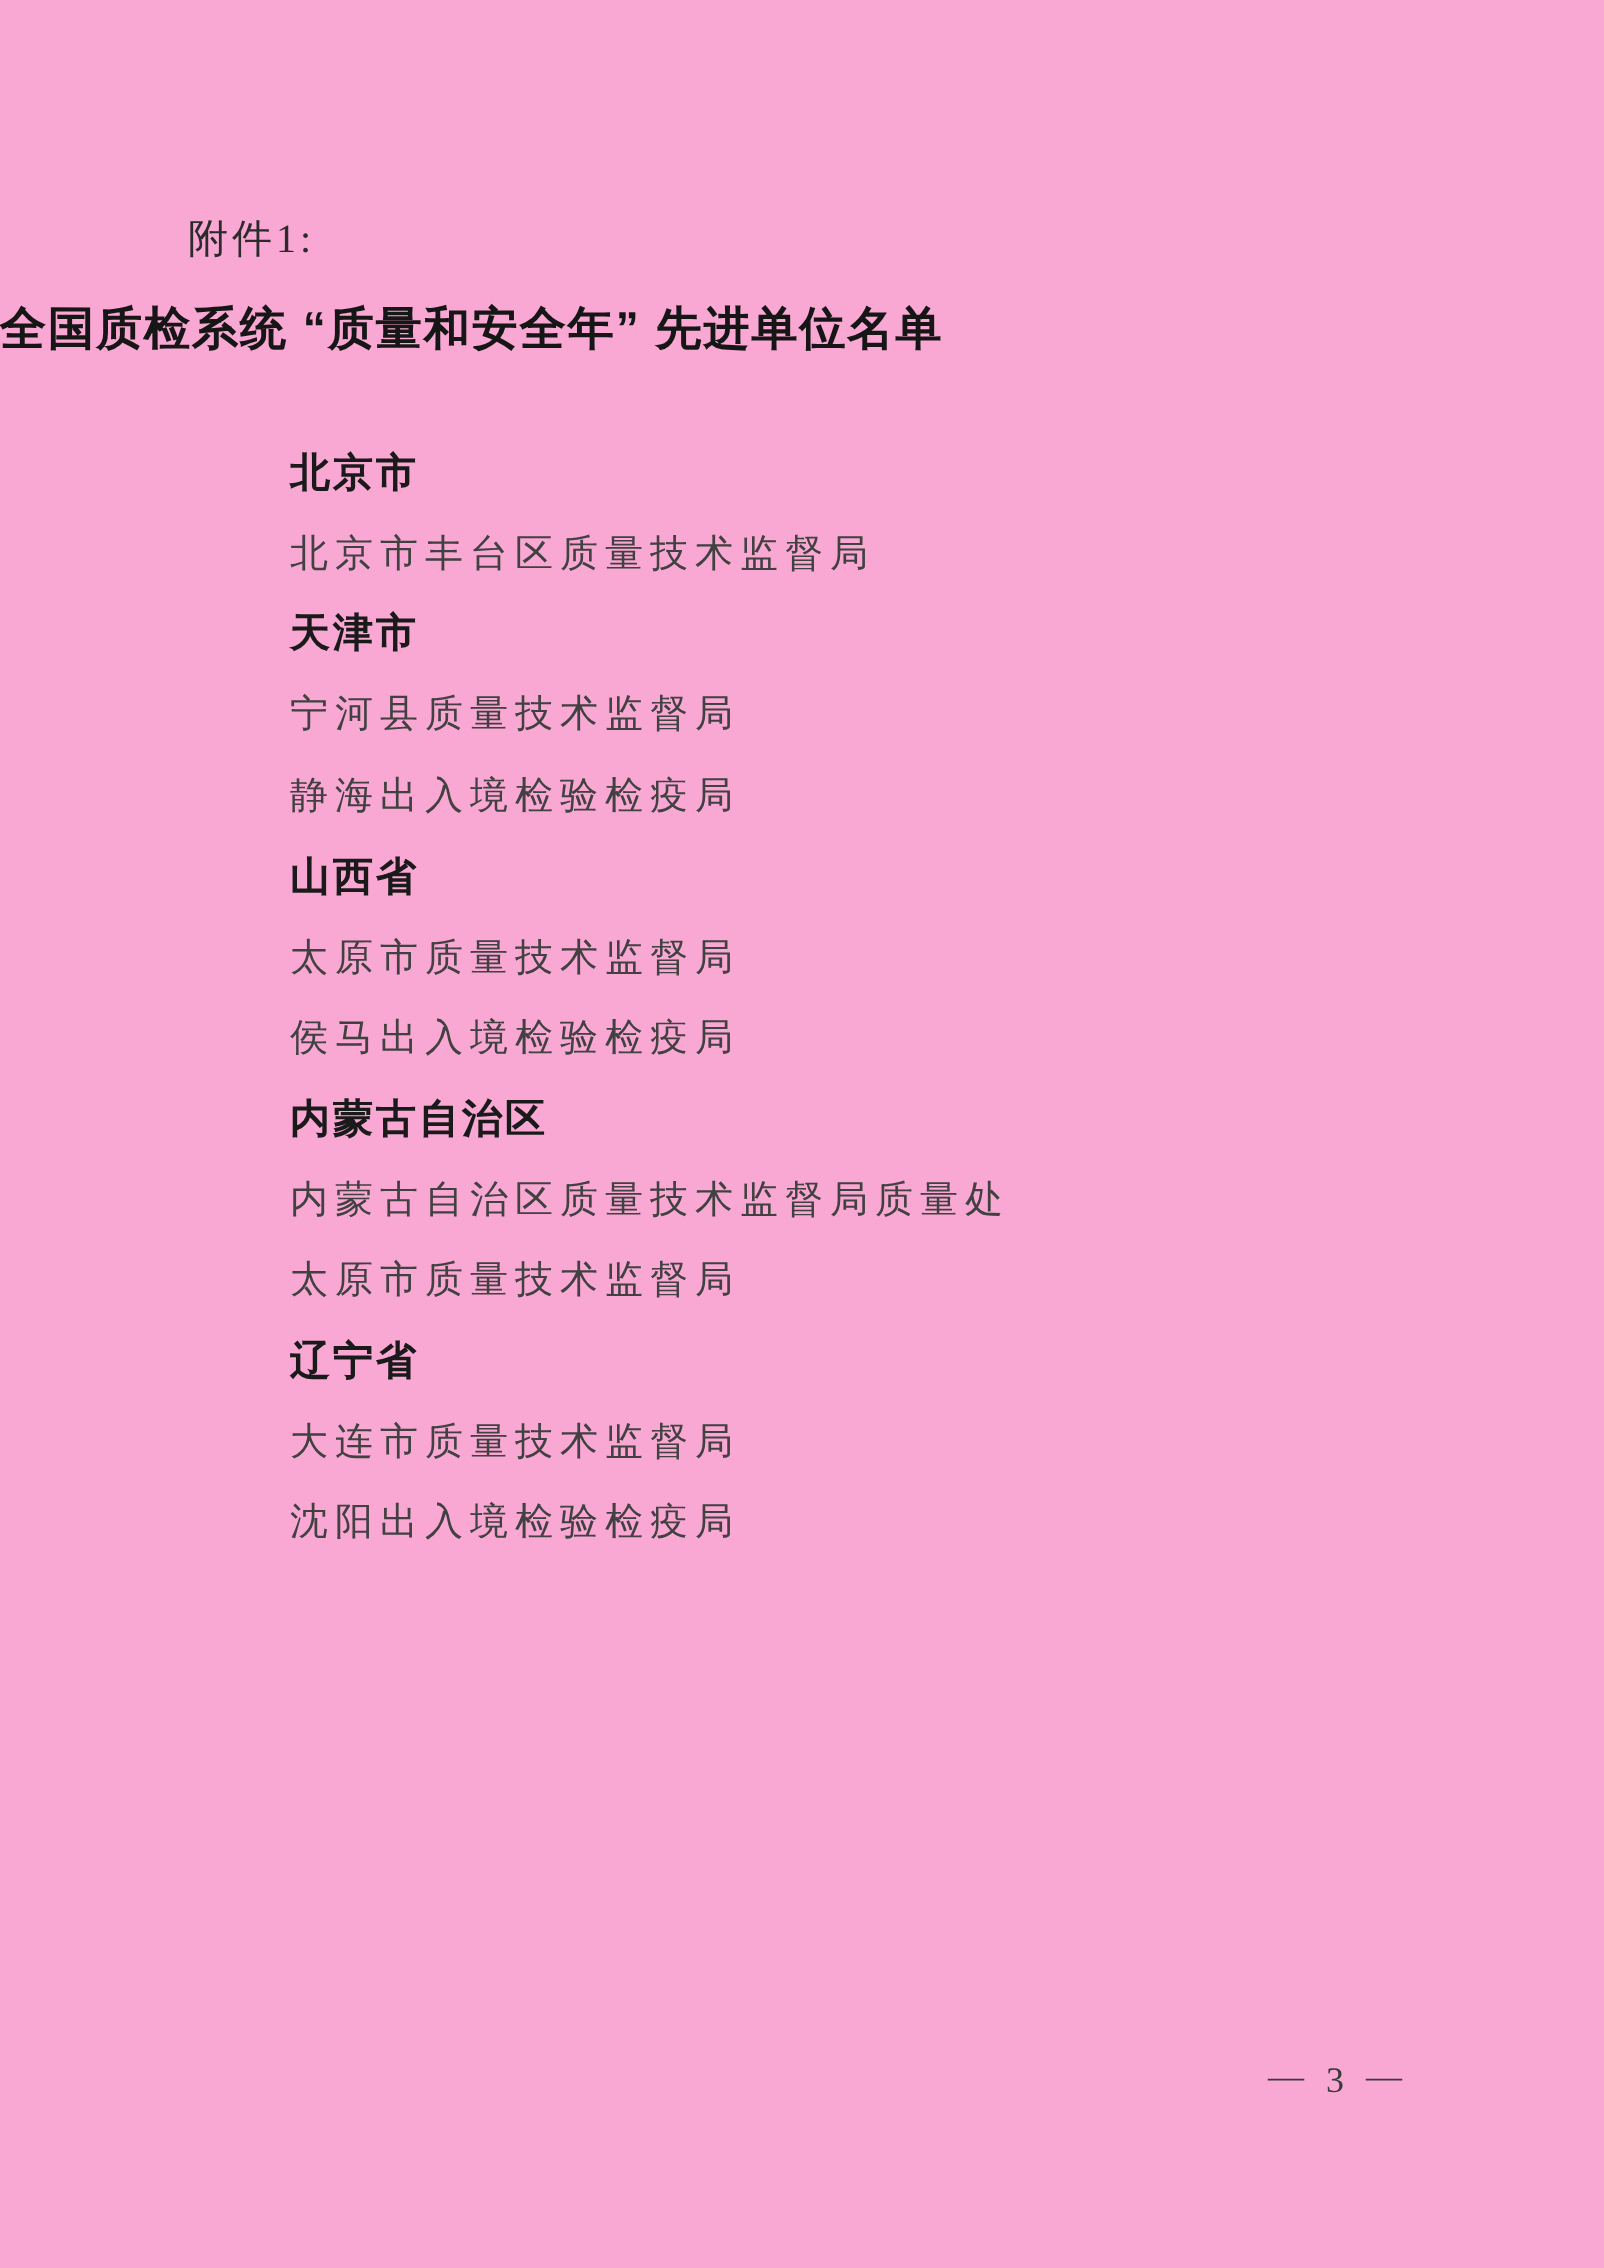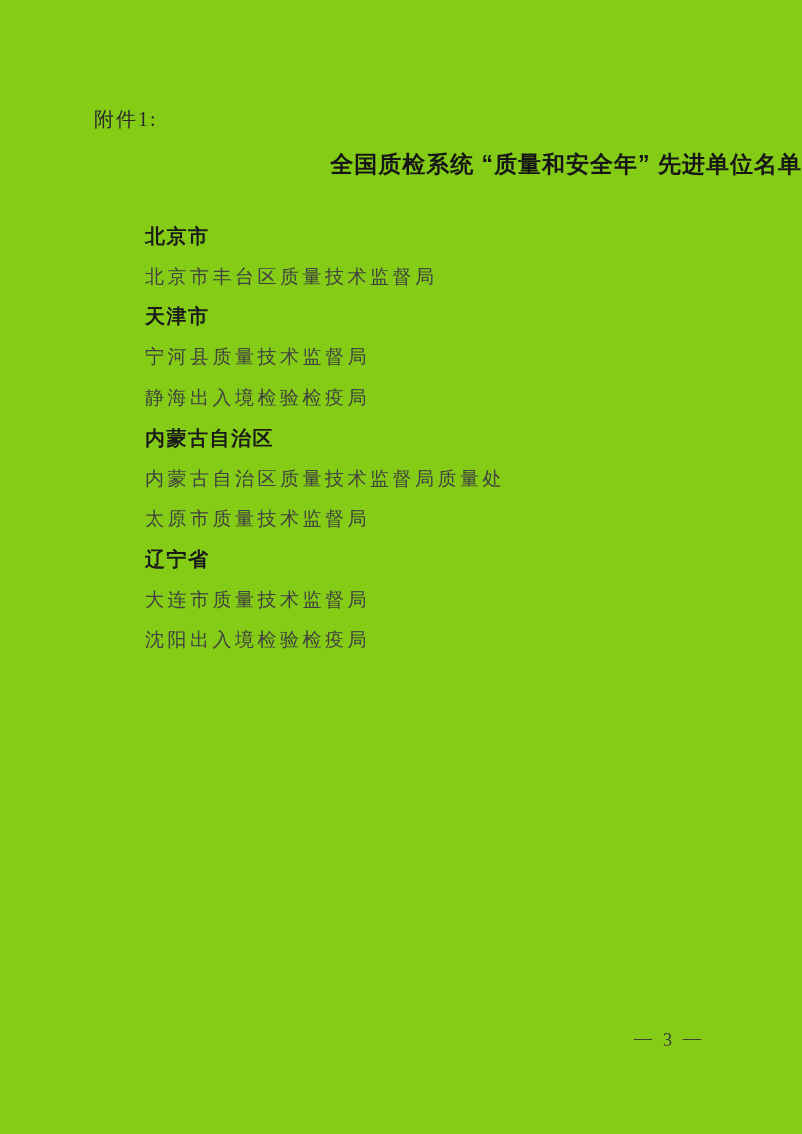--- a/index.html
+++ b/index.html
@@ -11,37 +11,37 @@
     height: 1134px;
     background: #ffffff;
     position: relative;
     overflow: hidden;
     font-family: "Liberation Serif", serif;
     -webkit-font-smoothing: antialiased;
   }
   .page {
     position: absolute;
     inset: 0;
-    background: #84cc16;
+    background: #f9a8d4;
   }
   .attachment-label {
     position: absolute;
     left: 94px;
     top: 106px;
     font-size: 20px;
     letter-spacing: 2px;
     color: #2b2b2b;
     font-family: "Liberation Serif", serif;
   }
   .doc-title {
     position: absolute;
     top: 149px;
     left: 0;
     width: 100%;
-    text-align: right;
+    text-align: left;
     font-size: 23px;
     font-weight: 700;
     letter-spacing: 1px;
     color: #161616;
     font-family: "Liberation Sans", sans-serif;
   }
   .sections {
     position: absolute;
     left: 145px;
     top: 216px;
@@ -106,20 +106,25 @@
   <p class="unit-line">北京市丰台区质量技术监督局</p>
       </section>
 
   <section class="region-section">
     <h2 class="region-heading">天津市</h2>
   <p class="unit-line">宁河县质量技术监督局</p>
         <p class="unit-line">静海出入境检验检疫局</p>
       </section>
 
 
+  <section class="region-section">
+    <h2 class="region-heading">山西省</h2>
+  <p class="unit-line">太原市质量技术监督局</p>
+        <p class="unit-line">侯马出入境检验检疫局</p>
+      </section>
 
   <section class="region-section">
     <h2 class="region-heading">内蒙古自治区</h2>
   <p class="unit-line">内蒙古自治区质量技术监督局质量处</p>
         <p class="unit-line">太原市质量技术监督局</p>
       </section>
 
   <section class="region-section">
     <h2 class="region-heading">辽宁省</h2>
   <p class="unit-line">大连市质量技术监督局</p>

